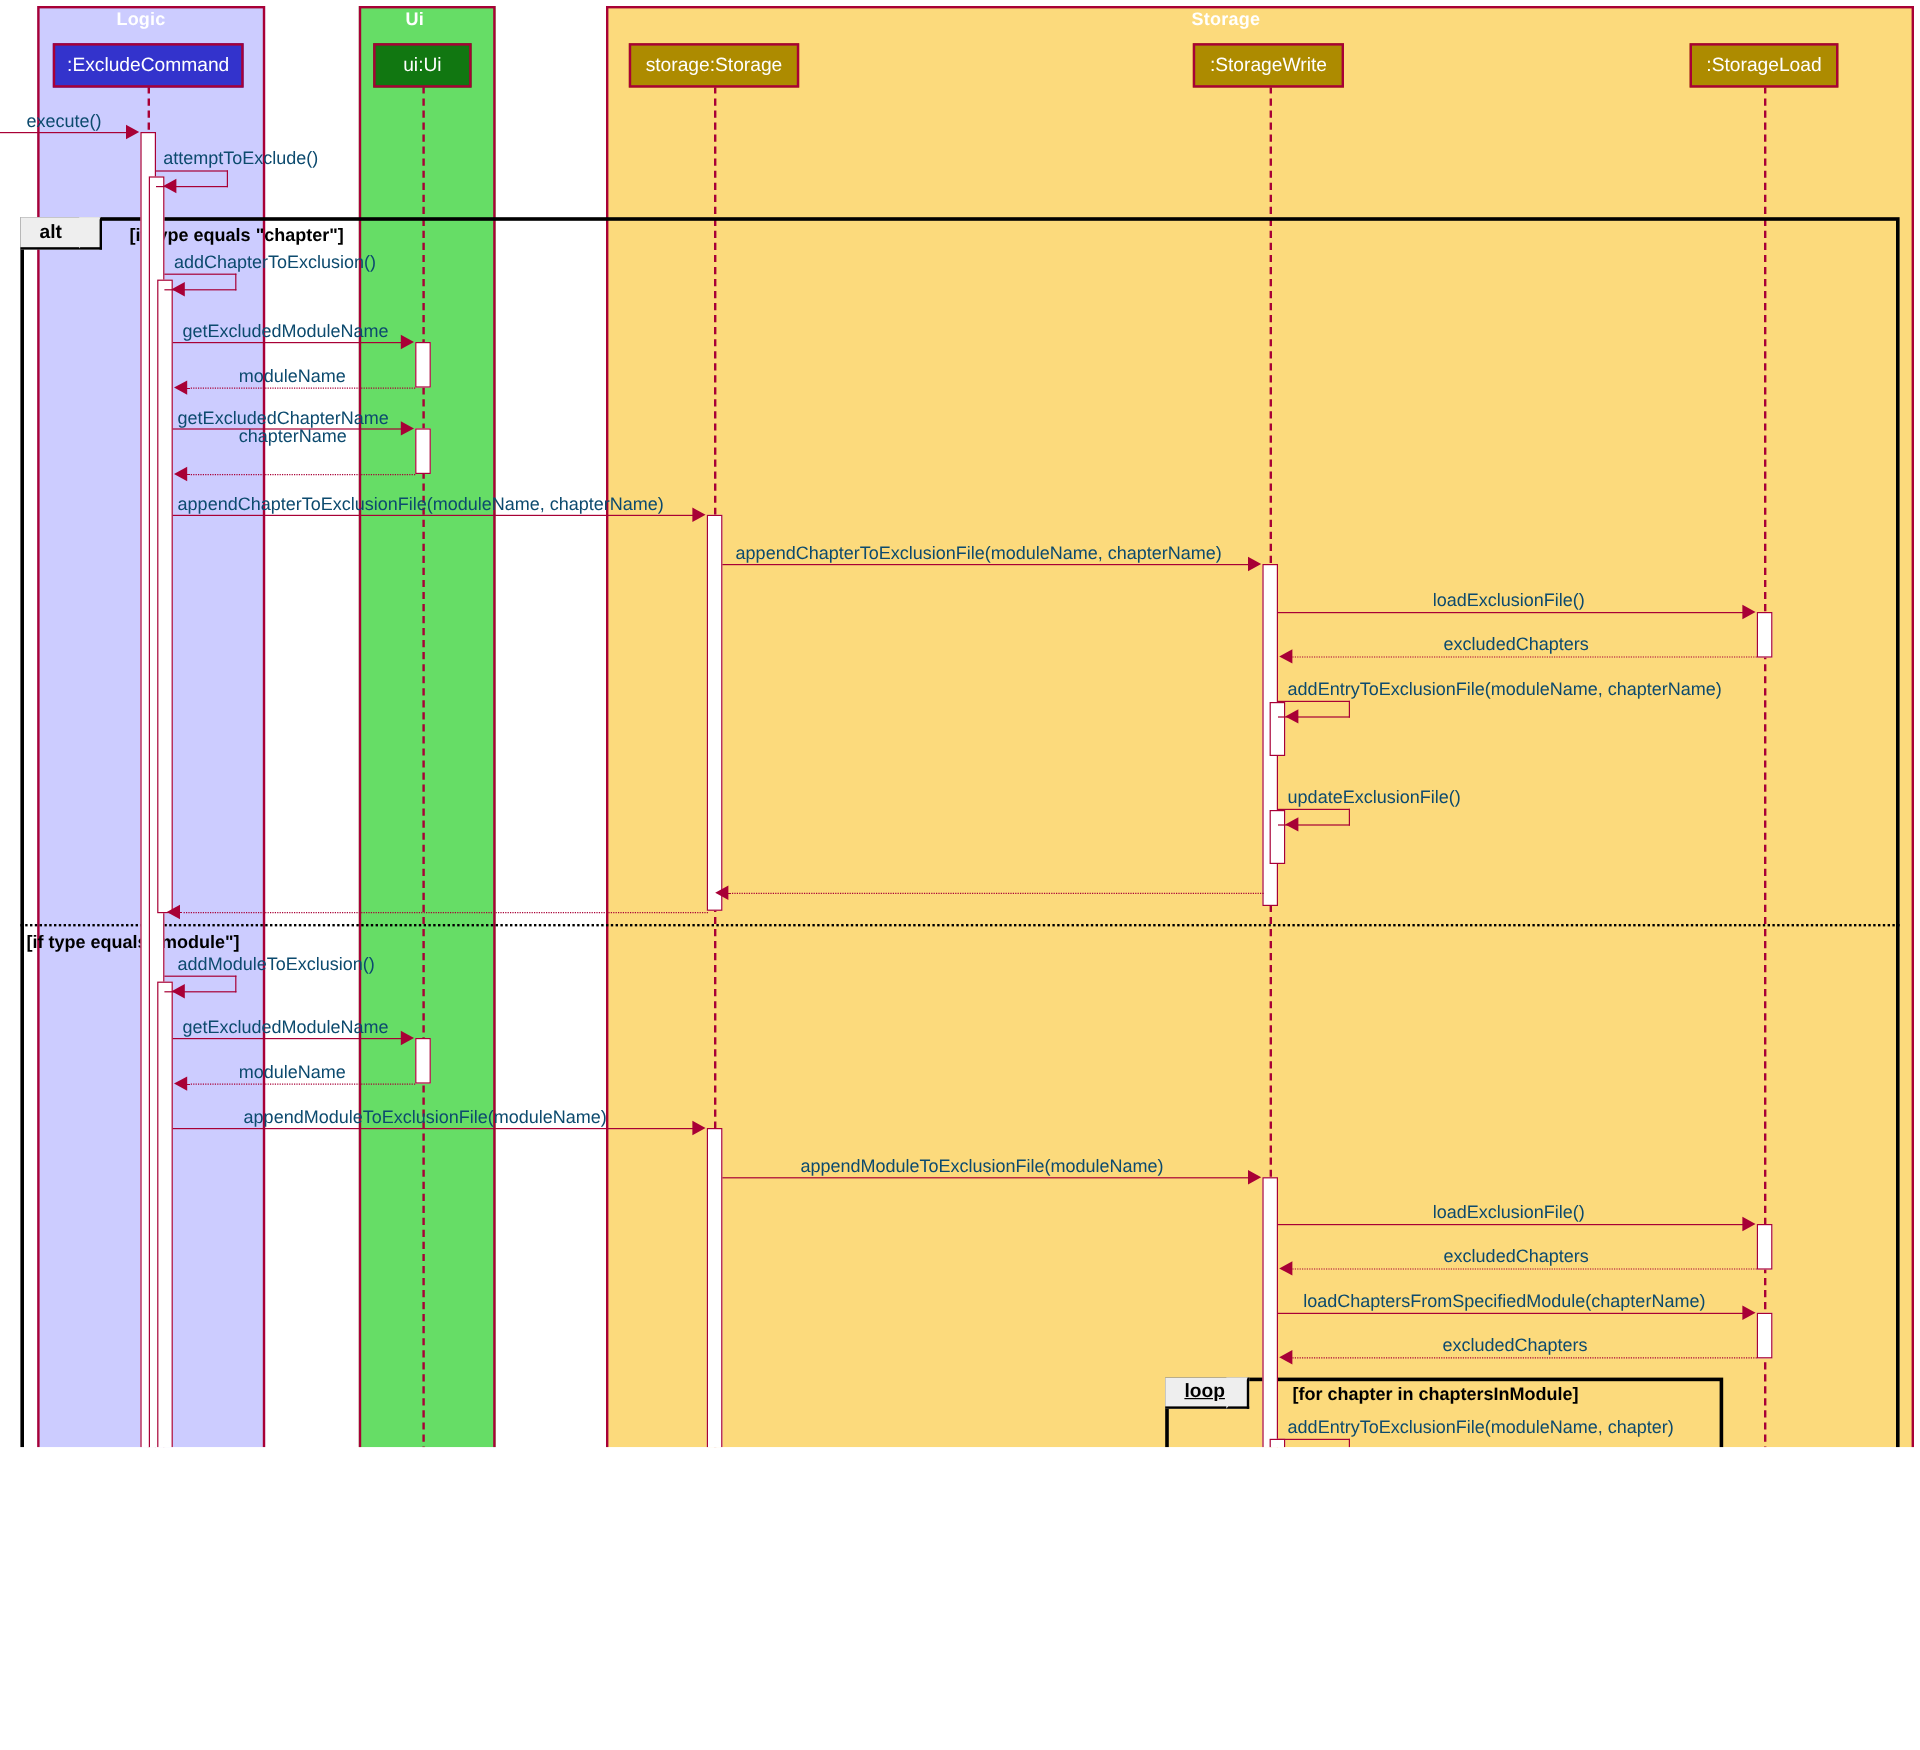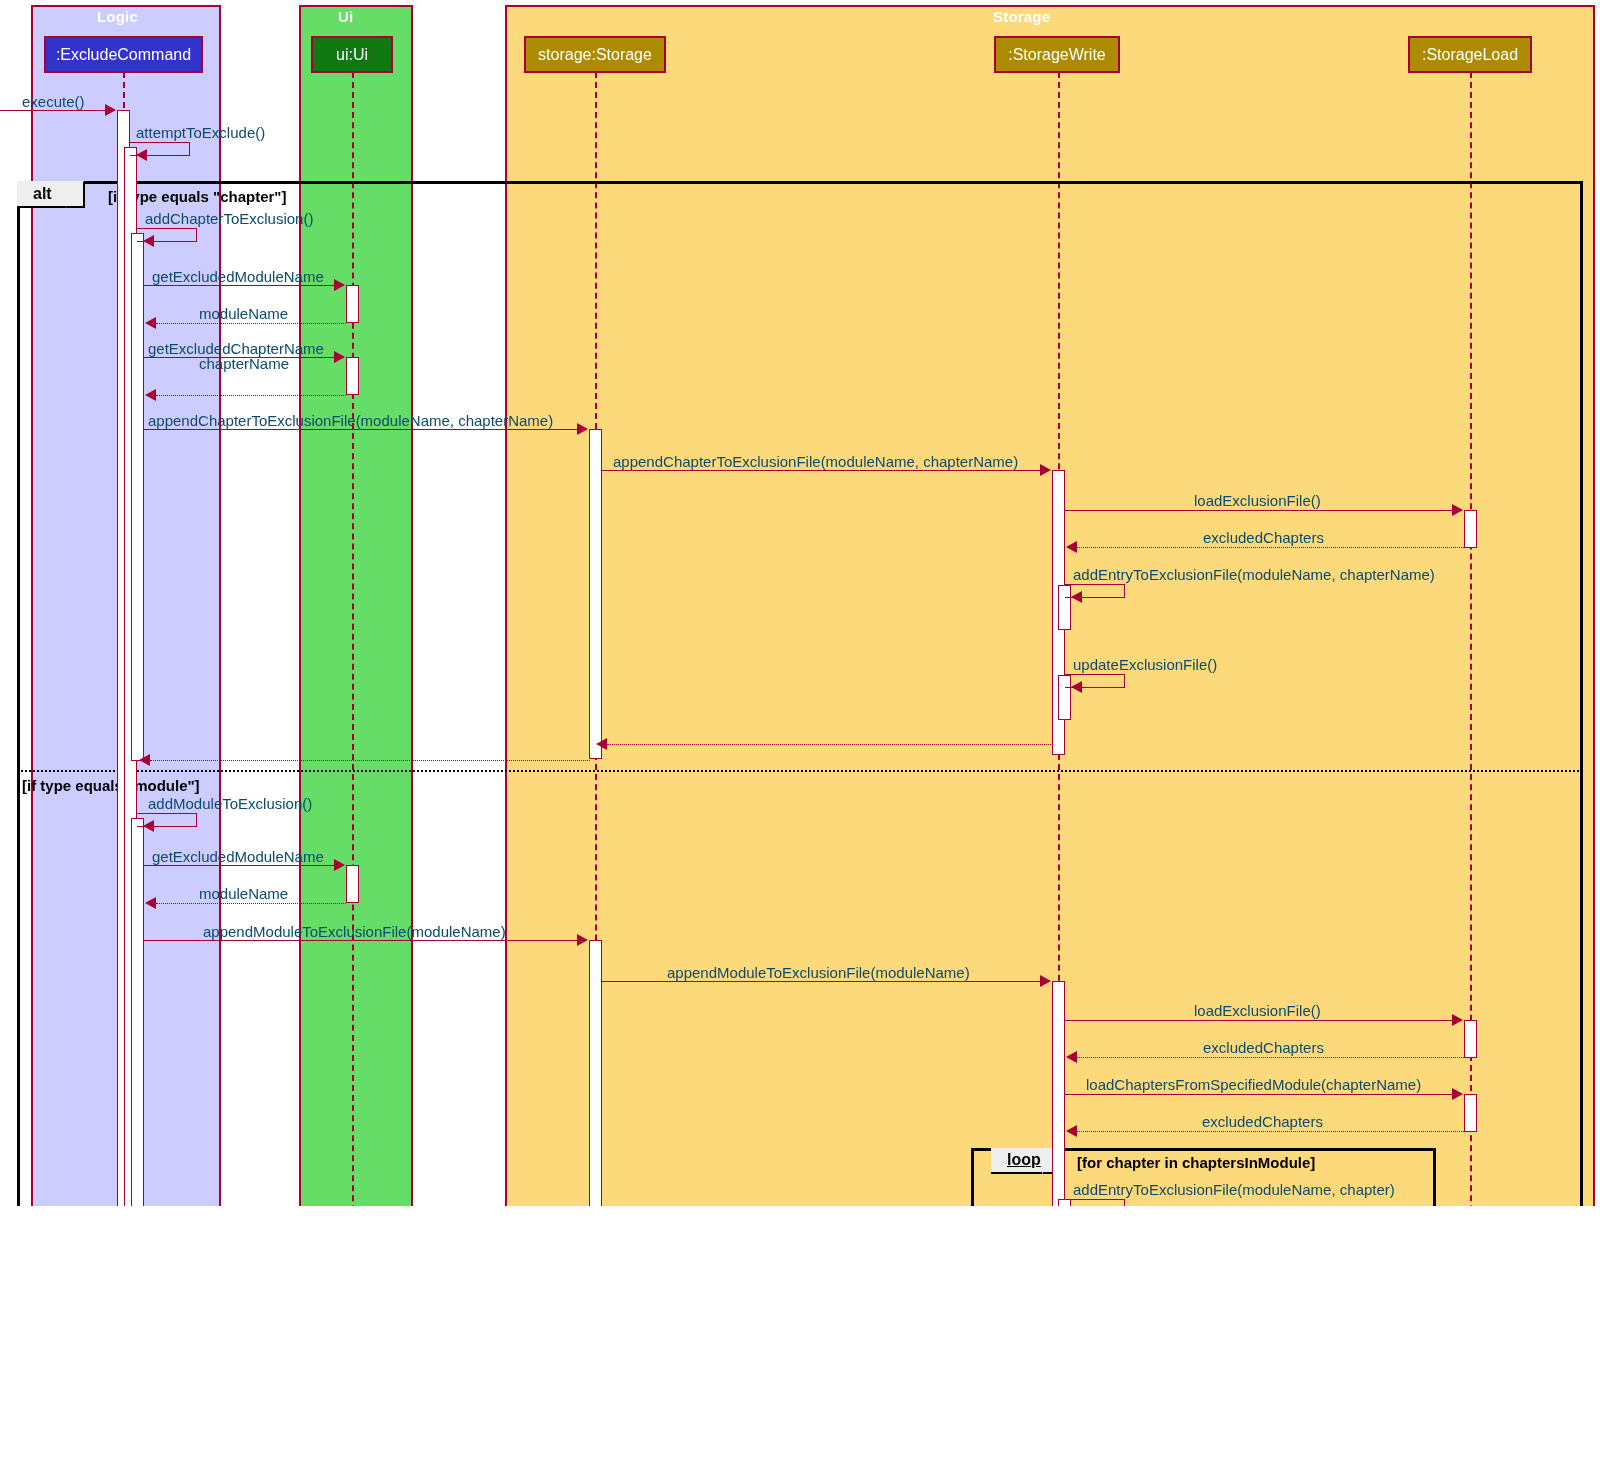--- a/index.html
+++ b/index.html
@@ -53,21 +53,21 @@
   <div class="pbox" style="left:994px;top:36px;width:126px;height:37px;background:#AD8B00;">:StorageWrite</div>
   <div class="pbox" style="left:1408px;top:36px;width:124px;height:37px;background:#AD8B00;">:StorageLoad</div>
 
   <div class="frame" style="left:17px;top:181px;width:1566px;height:1216px;"></div>
   <div class="frame-tab" style="left:17px;top:181px;width:68px;height:27px;">alt</div>
   <div class="cond" style="left:108px;top:188px;">[if type equals "chapter"]</div>
   <div class="divider" style="left:17px;top:770px;width:1566px;"></div>
   <div class="cond" style="left:22px;top:777px;">[if type equals "module"]</div>
 
   <div class="frame" style="left:971px;top:1148px;width:465px;height:112px;"></div>
-  <div class="frame-tab" style="left:991px;top:1148px;width:70px;height:26px;text-decoration:underline;">loop</div>
+  <div class="frame-tab" style="left:971px;top:1148px;width:70px;height:26px;text-decoration:underline;">loop</div>
   <div class="cond" style="left:1077px;top:1154px;">[for chapter in chaptersInModule]</div>
 
   <div class="act" style="left:117px;top:110px;width:13px;height:1285px;"></div>
   <div class="act" style="left:124px;top:147px;width:13px;height:1240px;"></div>
   <div class="act" style="left:131px;top:233px;width:13px;height:528px;"></div>
   <div class="act" style="left:131px;top:818px;width:13px;height:542px;"></div>
 
   <div class="act" style="left:346px;top:285px;width:13px;height:38px;"></div>
   <div class="act" style="left:346px;top:357px;width:13px;height:38px;"></div>
   <div class="act" style="left:346px;top:865px;width:13px;height:38px;"></div>

